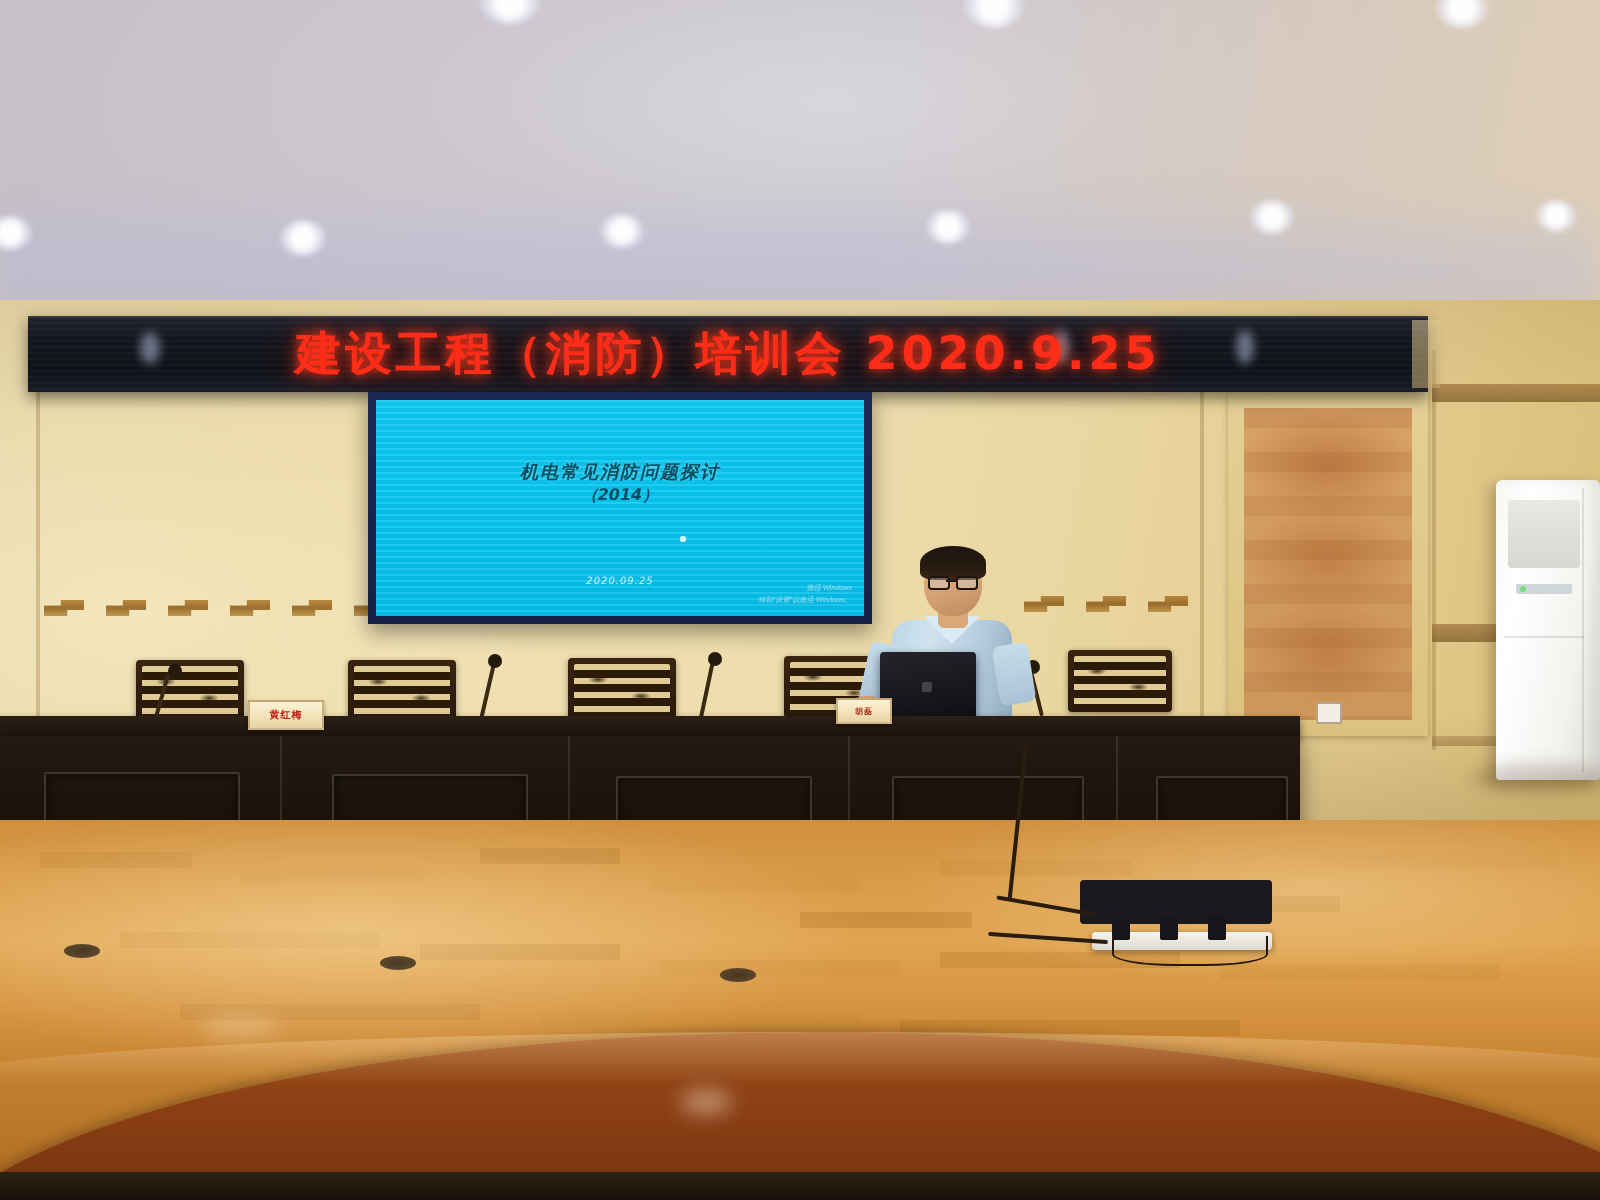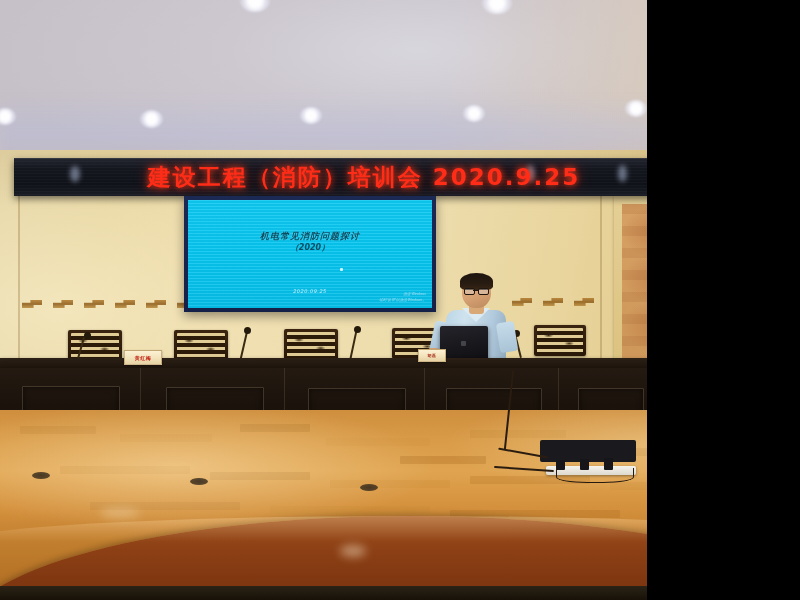--- a/index.html
+++ b/index.html
@@ -1,19 +1,19 @@
 <!DOCTYPE html>
 <html><head>
 <meta charset="utf-8">
 <style>
   html,body{margin:0;padding:0;background:#000;}
   body{font-family:"Liberation Sans",sans-serif;}
 
   #scene{
-    position:relative;width:647px;height:600px;overflow:hidden;
+    position:relative;width:800px;height:600px;overflow:hidden;
     background:#0ea5e9;
   }
 
   
   .ceiling{
     position:absolute;left:0;top:0;width:800px;height:168px;
     background:
       radial-gradient(ellipse 420px 150px at 52% 30%, #d8d6dd 0%, #cdc8d0 45%, #c6c0c8 100%),
       linear-gradient(180deg,#cfc9d2 0%,#d3cdd4 55%,#cfc6c6 100%);
   }
@@ -387,21 +387,21 @@
     <div class="led-glint" style="left:512px;top:7px;width:9px;height:17px;"></div>
     <div class="led-glint" style="left:604px;top:7px;width:9px;height:17px;"></div>
     <div class="led-text">建设工程（消防）培训会  2020.9.25</div>
   </div>
   <div class="led-cap" style="left:706px;top:160px;width:14px;height:34px;opacity:.55;"></div>
 
   <div class="screen-frame" style="left:184px;top:196px;width:252px;height:116px;font-style:italic;">
     <div class="screen">
       <div class="screen-scan"></div>
       <div class="slide-title">机电常见消防问题探讨</div>
-      <div class="slide-sub">（2020）</div>
+      <div class="slide-sub">（2014）</div>
       <div class="slide-dot" style="left:152px;top:68px;"></div>
       <div class="slide-foot">2020.09.25</div>
       <div class="slide-wm">
         <div>激活 Windows</div>
         <div>转到"设置"以激活 Windows。</div>
       </div>
     </div>
   </div>
 
   <div class="ac" style="left:748px;top:240px;width:52px;height:150px;">

